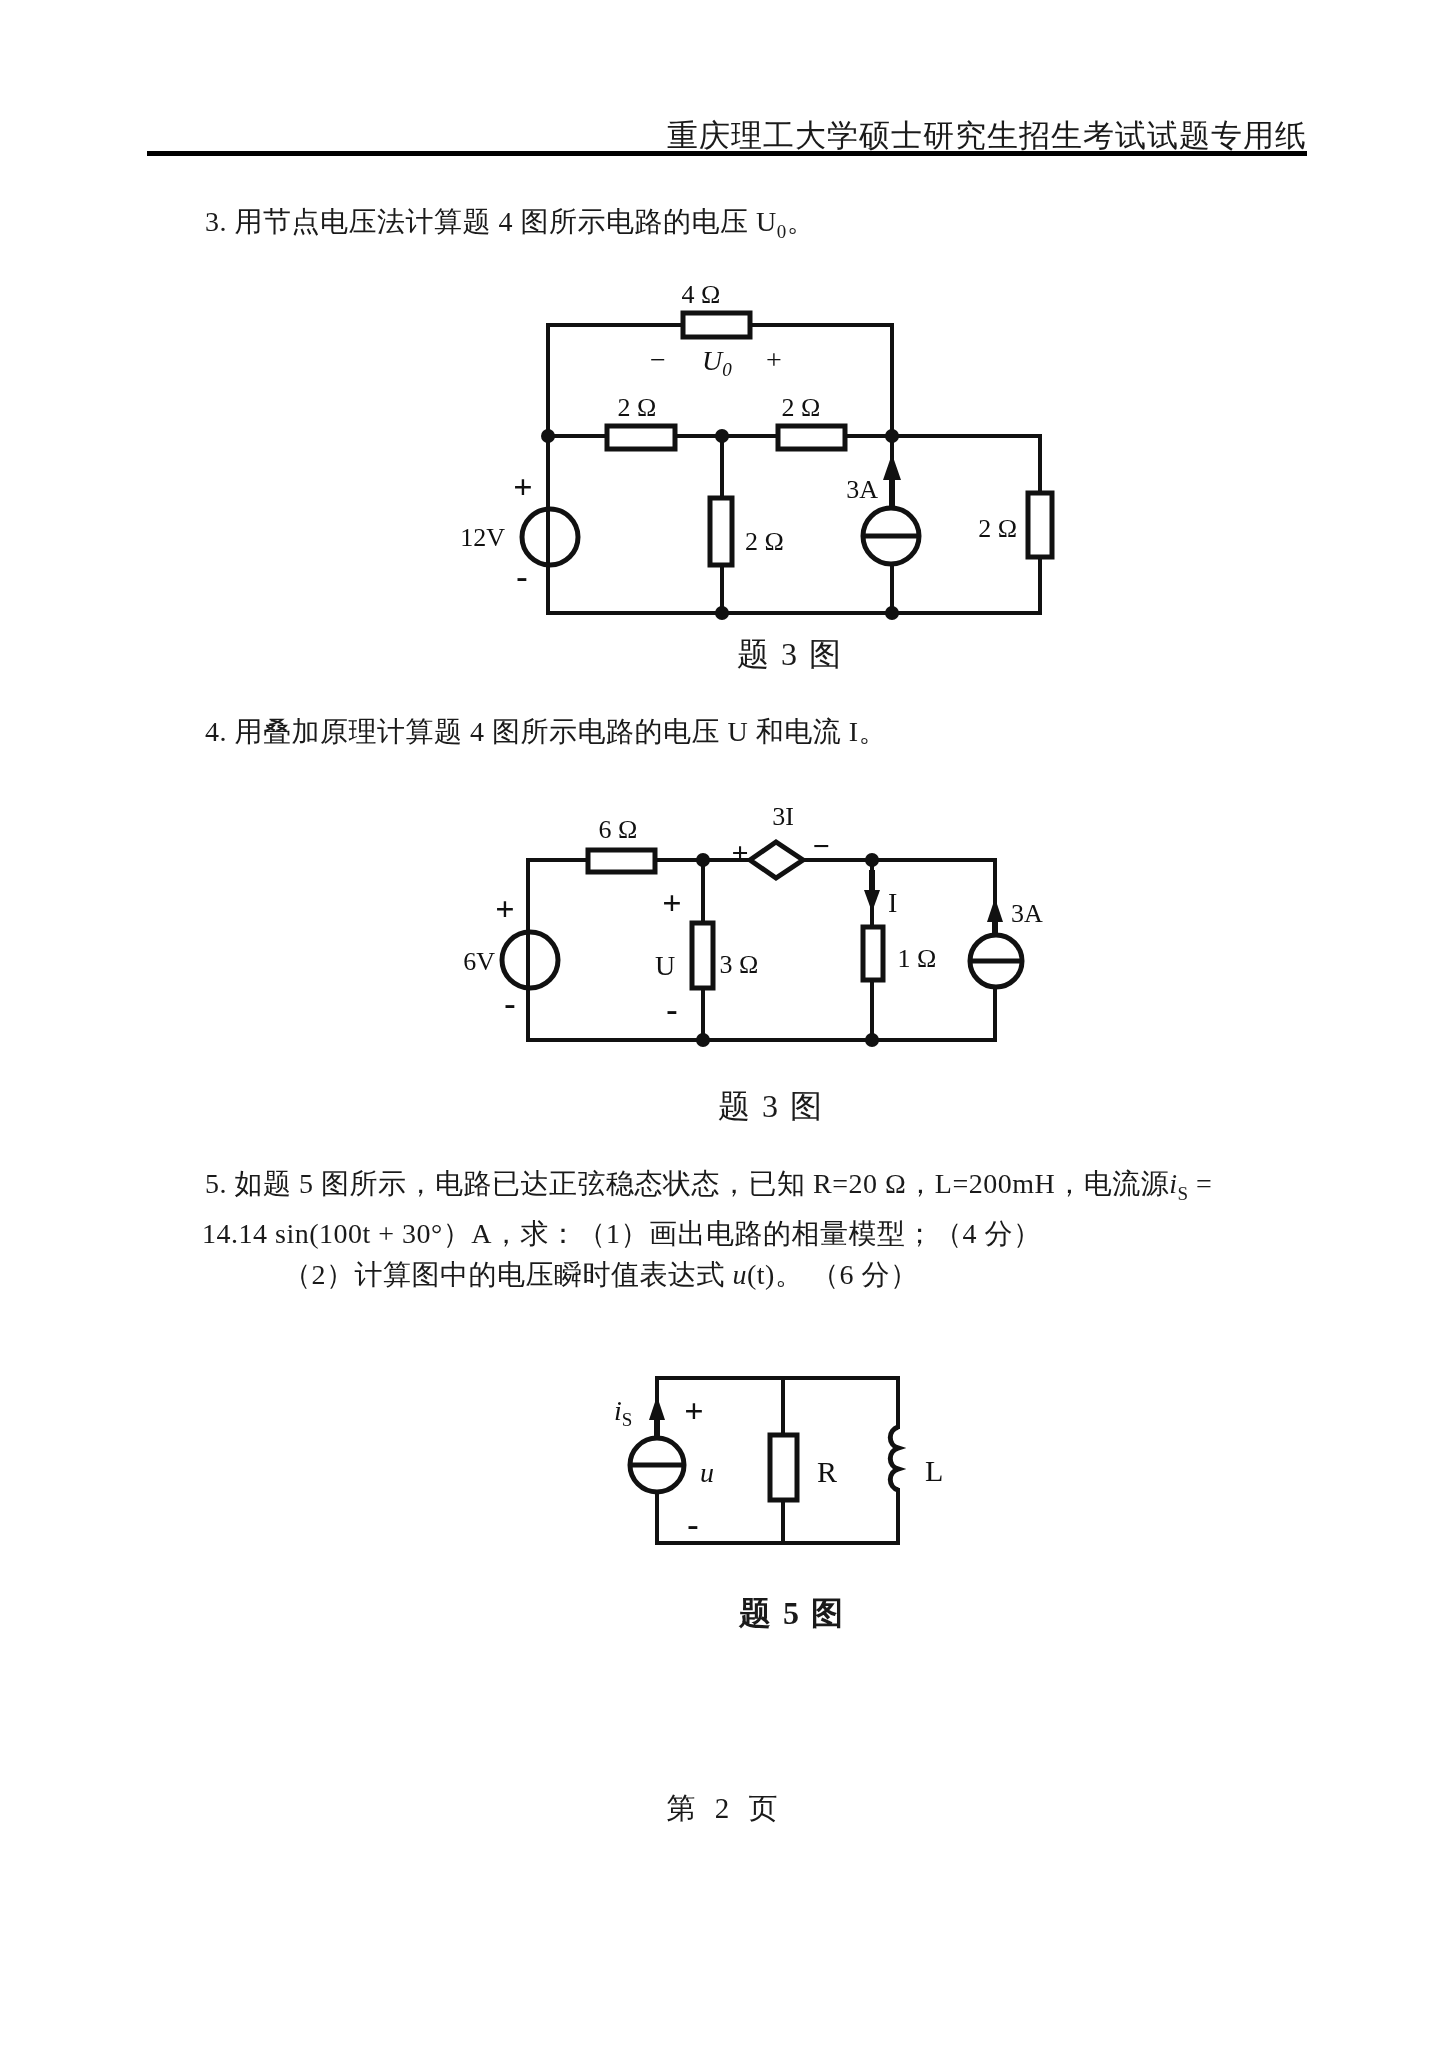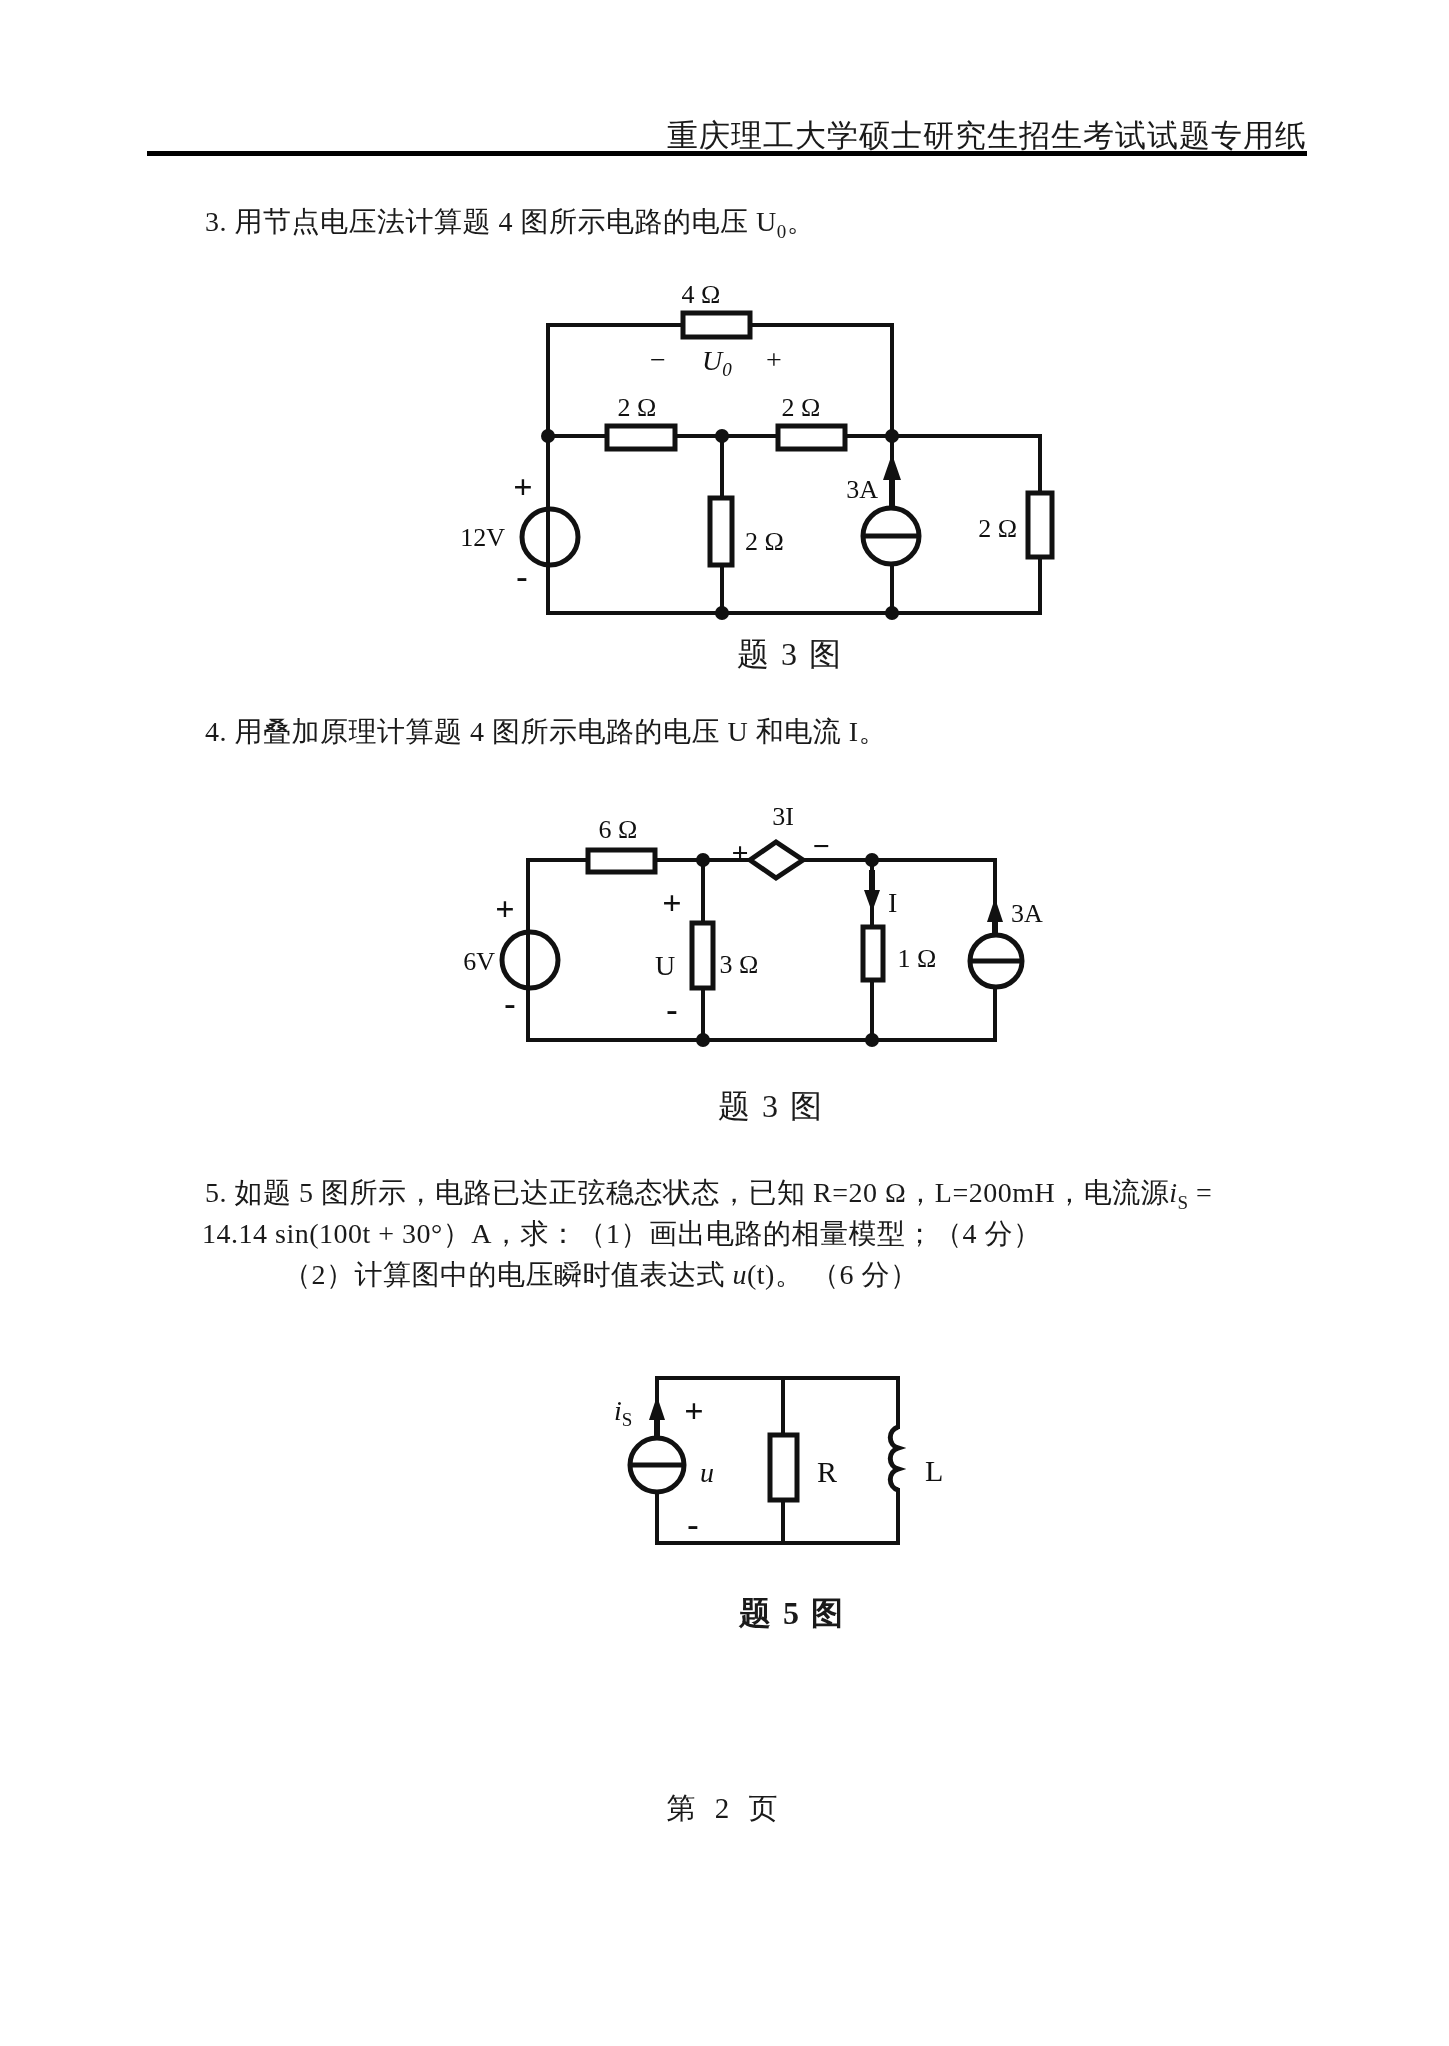--- a/index.html
+++ b/index.html
@@ -152,21 +152,21 @@
   </g>
   <g>
     <circle class="dot" cx="263" cy="70" r="7"></circle>
     <circle class="dot" cx="432" cy="70" r="7"></circle>
     <circle class="dot" cx="263" cy="250" r="7"></circle>
     <circle class="dot" cx="432" cy="250" r="7"></circle>
   </g>
 </svg>
 <div class="abs caption" style="left:671px;top:1085px;">题 3 图</div>
 
-<div class="abs qtext" style="left:205px;top:1165px;margin-top:9px;">
+<div class="abs qtext" style="left:205px;top:1165px;">
   <span>5. 如题 5 图所示，电路已达正弦稳态状态，已知 R=20 Ω，L=200mH，电流源</span><span class="it">i</span><sub class="s0">S</sub><span> =</span>
 </div>
 <div class="abs qtext" style="left:202px;top:1215px;text-align:center;">14.14 sin(100t + 30°）A，求：（1）画出电路的相量模型；（4 分）</div>
 <div class="abs qtext" style="left:283px;top:1256px;">
   <span>（2）计算图中的电压瞬时值表达式 </span><span class="it">u</span><span>(t)。 （6 分）</span>
 </div>
 
 <svg class="abs" style="left:600px;top:1360px;" width="360" height="200" viewBox="0 0 360 200">
   <g>
     <path class="wire" d="M57,18 H298"></path>

